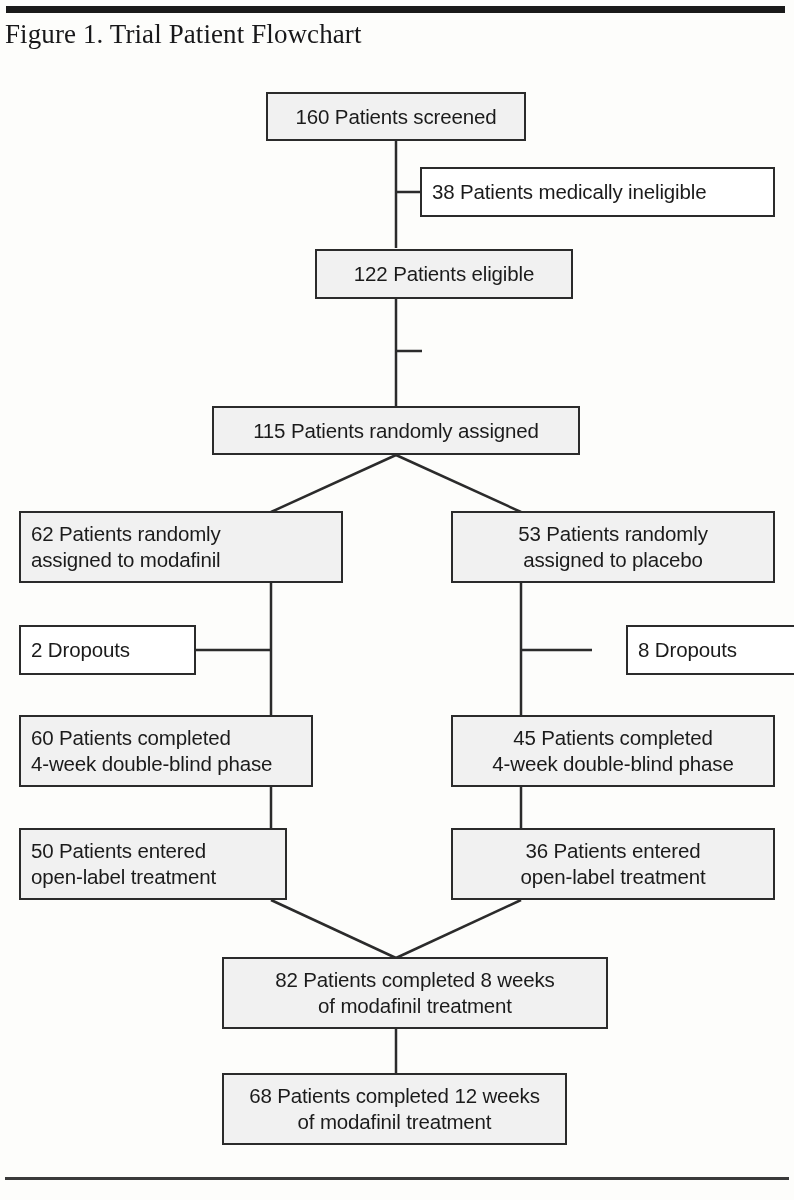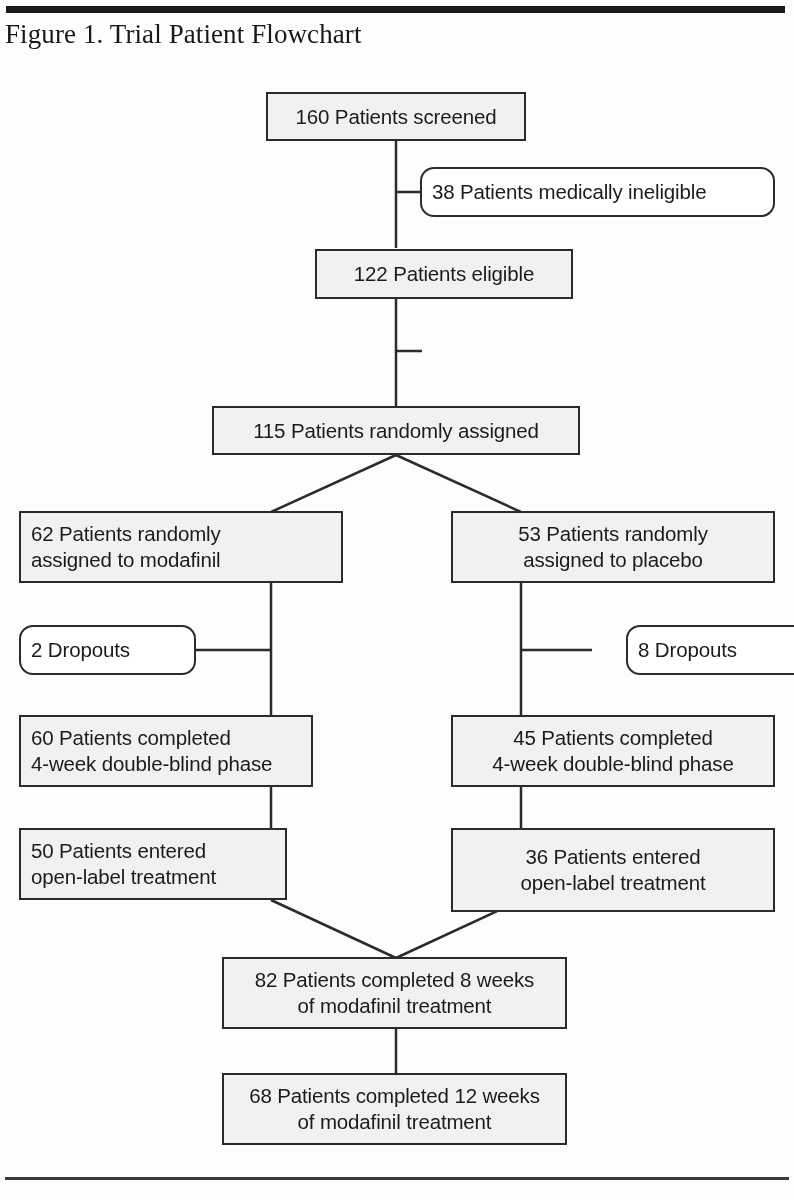--- a/index.html
+++ b/index.html
@@ -52,21 +52,21 @@
   .node-box {
     position: absolute;
     box-sizing: border-box;
     border: 2.5px solid #2b2b2b;
     display: flex;
     align-items: center;
     justify-content: center;
     padding: 0 10px;
   }
   .node-box.filled { background: #f1f1f1; }
-  .node-box.plain  { background: #ffffff; border-radius: 14px; }
+  .node-box.plain  { background: #ffffff; }
   .node-label {
     font-family: "Liberation Sans", sans-serif;
     font-size: 20.5px;
     line-height: 26px;
     color: #1b1b1b;
     white-space: pre-line;
     letter-spacing: -0.15px;
   }
   .align-left   { text-align: left;   width: 100%; }
   .align-center { text-align: center; width: 100%; }
@@ -152,26 +152,26 @@
   <div class="node-box filled" style="left:451px; top:715px; width:324px; height:72px;">
     <span class="node-label align-center">45 Patients completed
 4-week double-blind phase</span>
   </div>
 
   <div class="node-box filled" style="left:19px; top:828px; width:268px; height:72px;">
     <span class="node-label align-left">50 Patients entered
 open-label treatment</span>
   </div>
 
-  <div class="node-box filled" style="left:451px; top:828px; width:324px; height:84px;">
+  <div class="node-box filled" style="left:451px; top:828px; width:324px; height:72px;">
     <span class="node-label align-center">36 Patients entered
 open-label treatment</span>
   </div>
 
-  <div class="node-box filled" style="left:222px; top:957px; width:345px; height:72px;justify-content:flex-end;">
+  <div class="node-box filled" style="left:222px; top:957px; width:386px; height:72px;justify-content:flex-end;">
     <span class="node-label align-center">82 Patients completed 8 weeks
 of modafinil treatment</span>
   </div>
 
   <div class="node-box filled" style="left:222px; top:1073px; width:345px; height:72px;">
     <span class="node-label align-center">68 Patients completed 12 weeks
 of modafinil treatment</span>
   </div>
 
   <div id="bottom-rule"></div>

